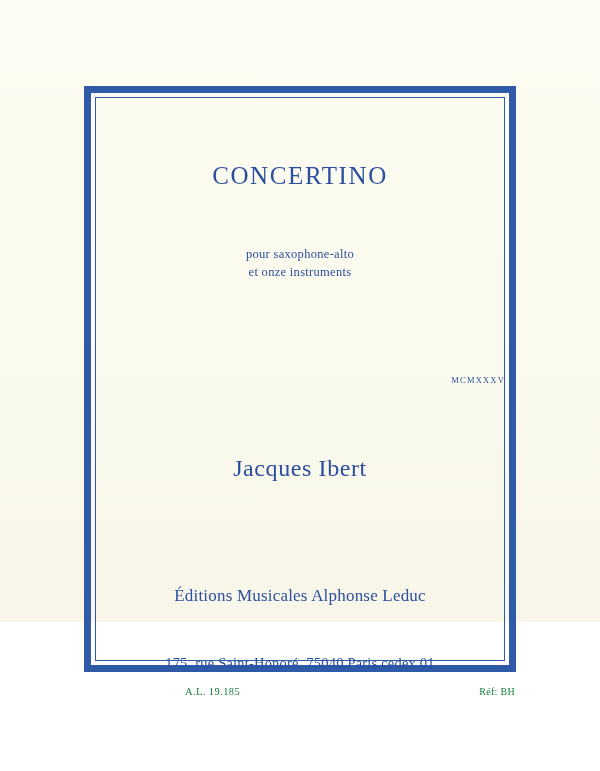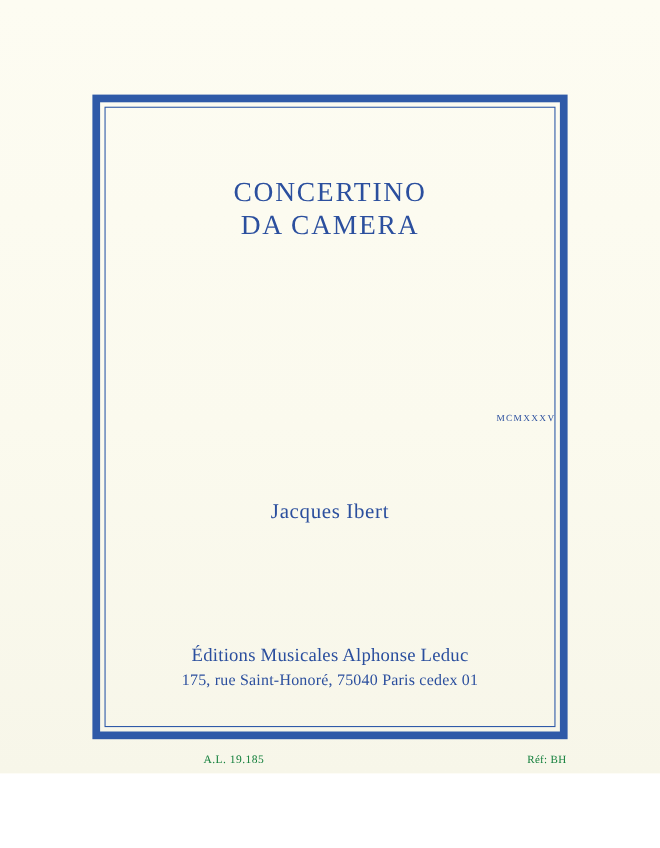--- a/index.html
+++ b/index.html
@@ -10,21 +10,21 @@
     width: 600px;
     height: 771px;
     background: #ffffff;
     font-family: "Liberation Serif", serif;
     overflow: hidden;
   }
 
   .page {
     position: relative;
     width: 600px;
-    height: 703px;
+    height: 622px;
     background: #fdfcf0;
     box-sizing: border-box;
   }
 
   
   .paper-tint {
     position: absolute;
     inset: 0;
     background: linear-gradient(to bottom, #fdfcf2 0%, #fbfaee 55%, #f7f6e9 100%);
   }
@@ -105,21 +105,21 @@
     color: #2b4f9e;
   }
 
   .composer-block {
     position: absolute;
     left: 0;
     right: 0;
     top: 358px;
   }
   .composer {
-    font-size: 19px;
+    font-size: 24px;
     letter-spacing: 0.6px;
     color: #2b4f9e;
   }
 
   .publisher-block {
     position: absolute;
     left: 0;
     right: 0;
     top: 487px;
   }
@@ -127,20 +127,21 @@
     font-size: 17px;
     letter-spacing: 0.2px;
     color: #2b4f9e;
     line-height: 24px;
   }
   .publisher-address {
     font-size: 14.5px;
     letter-spacing: 0.2px;
     color: #2b4f9e;
     line-height: 22px;
+    margin-top: 44px;
   }
 
   .footer-row {
     position: absolute;
     left: 185px;
     top: 686px;
     width: 330px;
     display: flex;
     justify-content: space-between;
     align-items: baseline;
@@ -161,23 +162,26 @@
 <div class="page">
   <div class="paper-tint"></div>
 
   <div class="frame-outer"></div>
   <div class="frame-inner"></div>
 
   <div class="content">
 
     <div class="title-block">
       <div class="title-line title-line-1">Concertino</div>
-      <div class="title-line title-line-2">da Camera</div>
-    </div>
-
+    </div>
+
+    <div class="subtitle-block">
+      <div class="subtitle">pour saxophone-alto</div>
+      <div class="subtitle">et onze instruments</div>
+    </div>
 
     <div class="date-block">
       <div class="date-text">MCMXXXV</div>
     </div>
 
     <div class="composer-block">
       <div class="composer">Jacques Ibert</div>
     </div>
 
     <div class="publisher-block">

